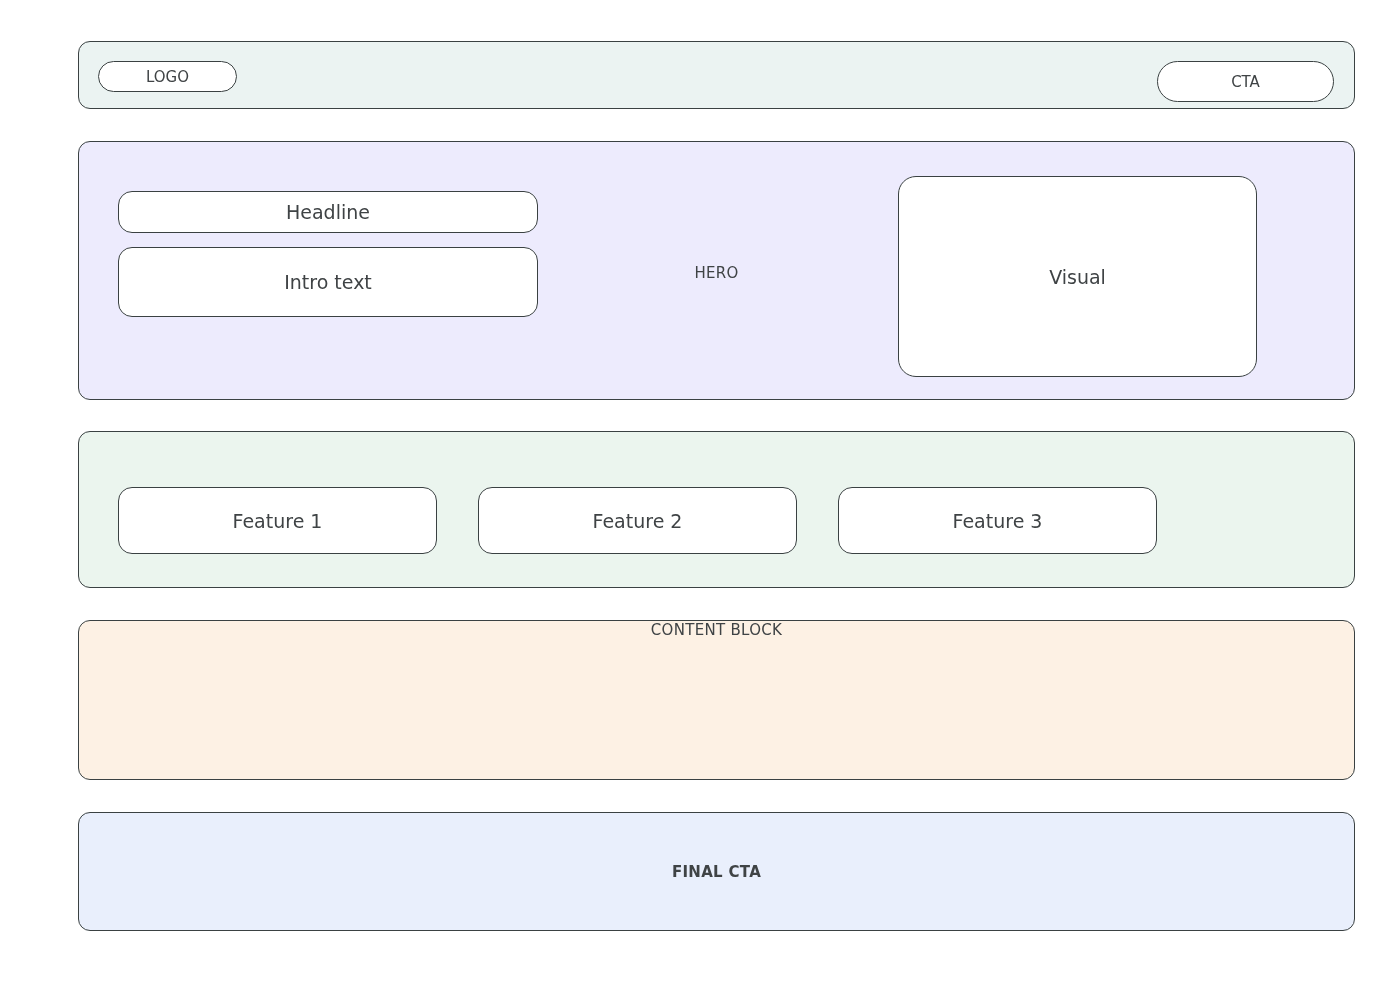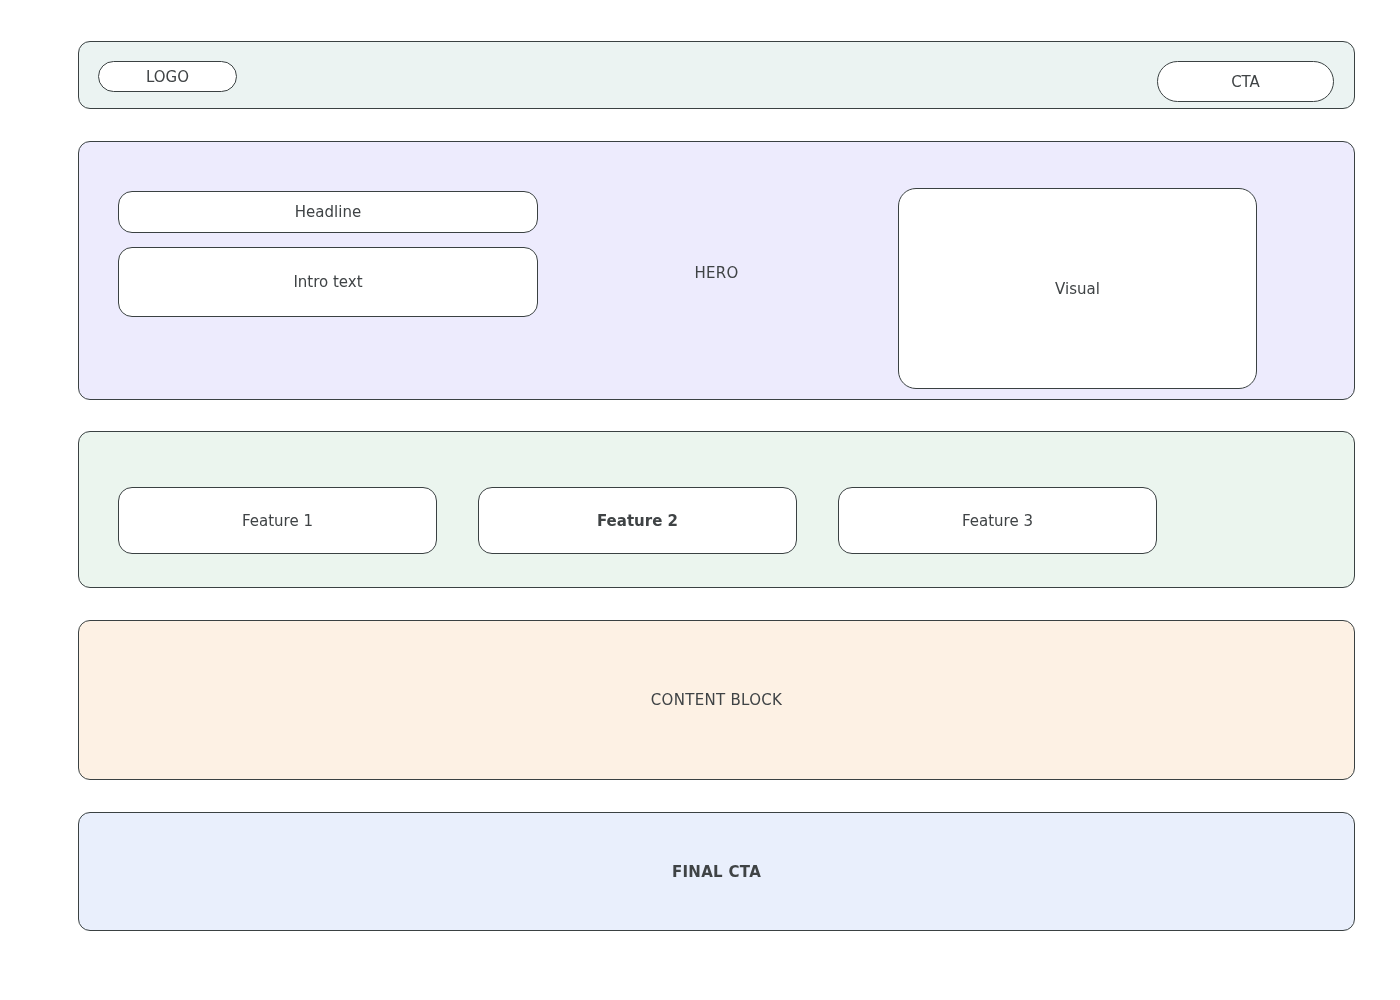--- a/index.html
+++ b/index.html
@@ -30,21 +30,21 @@
     left: 62px;
     width: 1277px;
     border: 1.8px solid var(--border);
     border-radius: 12px;
     margin-left: 16px;
   }
   .topbar  { top: 41px;  height: 68px;  background: var(--topbar-bg); }
   .hero    { top: 141px; height: 259px; background: var(--hero-bg); }
   .features{ top: 431px; height: 157px; background: var(--features-bg); }
   .content { top: 620px; height: 160px; background: var(--content-bg);
-             display: flex; align-items: center; justify-content: center; }
+             display: flex; justify-content: center; }
   .final   { top: 812px; height: 119px; background: var(--final-bg);
              display: flex; align-items: center; justify-content: center; font-weight: bold; }
 
   .pill {
     position: absolute;
     border: 1.8px solid var(--border);
     border-radius: 999px;
     background: var(--card-bg);
     display: flex;
     align-items: center;
@@ -56,44 +56,44 @@
   .cta-pill  { right: 20px; top: 19px; width: 177px; height: 41px; }
 
   .card {
     position: absolute;
     border: 1.8px solid var(--border);
     border-radius: 14px;
     background: var(--card-bg);
     display: flex;
     align-items: center;
     justify-content: center;
-    font-size: 15px;
+    font-size: 19px;
     color: var(--text);
   }
   .headline-box { left: 39px; top: 49px;  width: 420px; height: 42px; }
   .intro-box    { left: 39px; top: 105px; width: 420px; height: 70px; }
   .primary-cta  { left: 39px; top: 190px; width: 160px; height: 35px;
                   border-radius: 999px; background: var(--primary-cta-bg); }
-  .visual-box   { left: 819px; top: 46px; width: 359px; height: 201px; border-radius: 18px; }
+  .visual-box   { left: 819px; top: 34px; width: 359px; height: 201px; border-radius: 18px; }
 
   .section-label {
     font-size: 15px;
     color: var(--text);
     letter-spacing: 0.3px;
   }
   .hero-label {
     position: absolute;
     left: 50%;
     top: 122px;
     transform: translateX(-50%);
   }
 
   .feature-box { top: 55px; width: 319px; height: 67px; }
   .feature-1 { left: 39px; }
-  .feature-2 { left: 399px; font-weight: bold; }
+  .feature-2 { left: 399px; }
   .feature-3 { left: 759px; }
 </style>
 </head>
 <body>
 
 <div class="section topbar">
   <div class="pill logo-pill">LOGO</div>
   <div class="pill cta-pill">CTA</div>
 </div>
 

